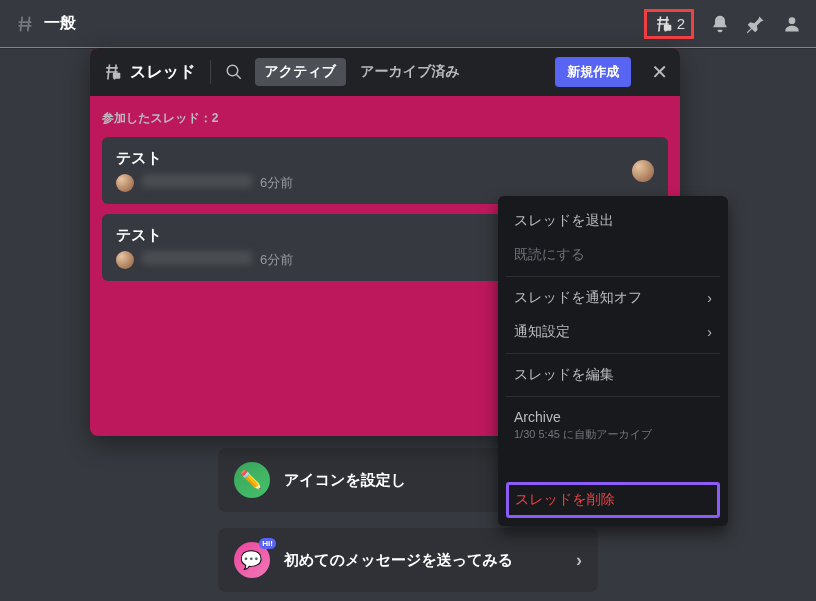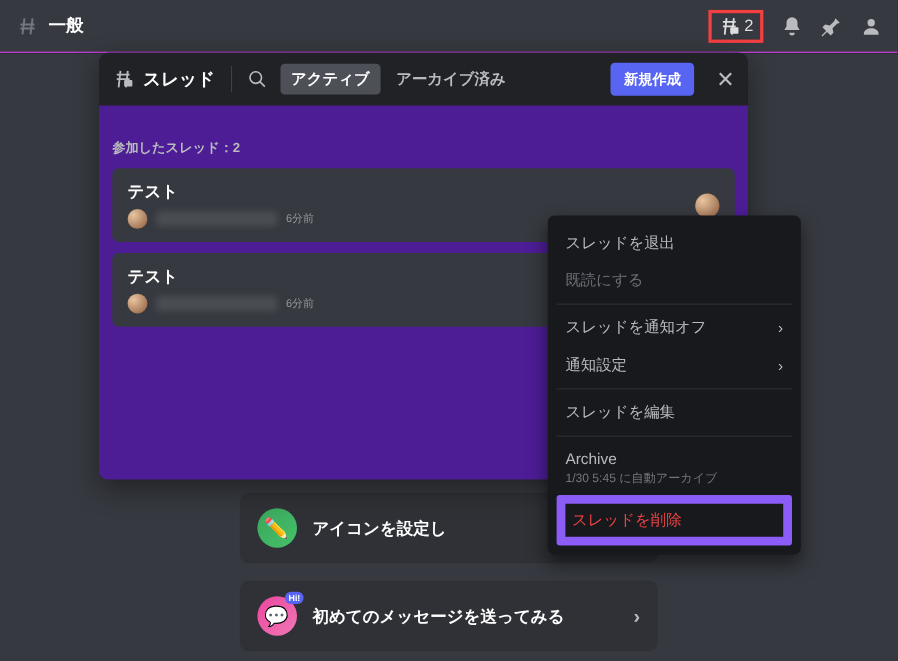--- a/index.html
+++ b/index.html
@@ -68,25 +68,25 @@
   .bg-text1, .bg-text2{
     position:absolute; right:90px; color:#b9bbbe; font-size:13px;
   }
   .bg-text1{ top:272px; }
   .bg-text2{ top:290px; }
 
   .threads-panel {
     position: absolute;
     top: 48px; left: 90px;
     width: 590px; height: 388px;
-    background: #4c1d95;
+    background: #be185d;
     border-radius: 8px;
     box-shadow: 0 8px 24px rgba(0,0,0,0.4);
     z-index: 20;
-    display: flex; flex-direction: column; gap: 16px;
+    display: flex; flex-direction: column;
   }
   .tp-header{
     height: 48px;
     background: #202225;
     border-radius: 8px 8px 0 0;
     display:flex; align-items:center;
     padding: 0 12px;
     gap: 8px;
   }
   .tp-header .title{
@@ -101,21 +101,21 @@
   .tp-new{ margin-left:auto; background:#5865f2; color:#fff; font-size:13px; font-weight:700; padding:6px 12px; border-radius:4px; cursor:pointer;}
   .tp-close{ color:#b9bbbe; margin-left:12px; cursor:pointer; font-size:20px;}
   .tp-body{ padding: 14px 12px; }
   .tp-section-label{ color:#b9bbbe; font-size:12px; font-weight:700; margin-bottom:10px;}
   .thread-item{
     background:#36393f; border-radius:6px; padding:12px 14px;
     margin-bottom:10px; cursor:pointer;
     position:relative;
   }
   .thread-item .tname{ color:#fff; font-weight:600; font-size:15px; margin-bottom:6px;}
-  .thread-item .tmeta{ display:flex; align-items:center; gap:8px; color:#96989d; font-size:10px;}
+  .thread-item .tmeta{ display:flex; gap:8px; color:#96989d; font-size:13px;}
   .avatar{ width:18px; height:18px; border-radius:50%; background: radial-gradient(circle at 30% 30%, #e8c4a0, #8b5a3c); }
   .blur{ display:inline-block; width:110px; height:14px; background:#4a4d52; border-radius:3px; filter: blur(3px);}
   .thread-item .right-av{
     position:absolute; right:14px; top:50%; transform:translateY(-50%);
     width:22px;height:22px;border-radius:50%;
     background: radial-gradient(circle at 30% 30%, #e8c4a0, #8b5a3c);
   }
 
   .ctx-menu{
     position:absolute;
@@ -126,21 +126,21 @@
     padding:8px;
     z-index:30;
     box-shadow: 0 8px 16px rgba(0,0,0,0.5);
     color:#b9bbbe;
     font-size:14px;
   }
   .ctx-item{ padding:8px 8px; border-radius:3px; cursor:pointer; display:flex; align-items:center; justify-content:space-between;}
   .ctx-item.disabled{ color:#6d6f78; cursor:default;}
   .ctx-sep{ height:1px; background:#2e2f34; margin:4px 0;}
   .ctx-sub{ font-size:11px; color:#72767d; margin-top:2px;}
-  .ctx-item.danger{ color:#ed4245; border:8px solid #8b5cf6; padding:6px 6px;}
+  .ctx-item.danger{ color:#ed4245; border:3px solid #8b5cf6; padding:6px 6px;margin-top:32px;}
   .ctx-chev{font-size:14px;}
   .ic{display:inline-flex;}
 </style>
 </head>
 <body>
 
 <div class="topbar">
   <span class="ic hash">
     <svg width="22" height="22" viewBox="0 0 24 24" fill="currentColor">
         <path d="M5 10h14M5 14h14M9 4l-2 16M17 4l-2 16" stroke="currentColor" stroke-width="2" fill="none"></path>

